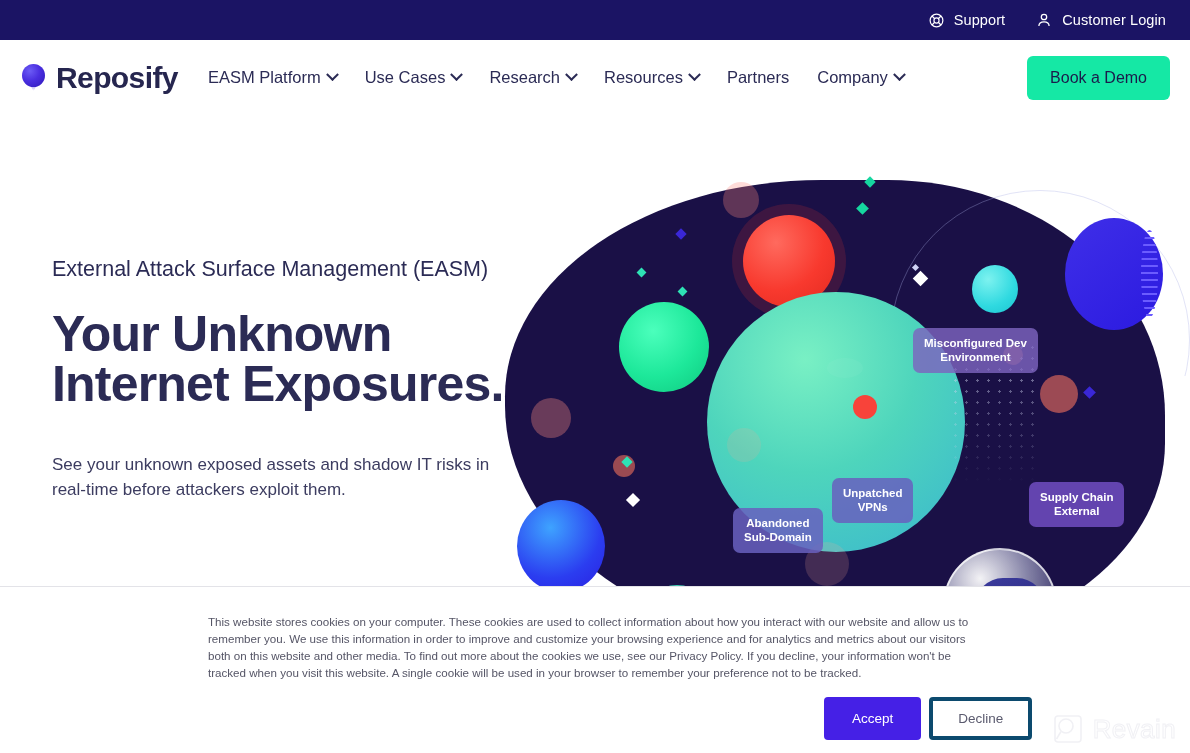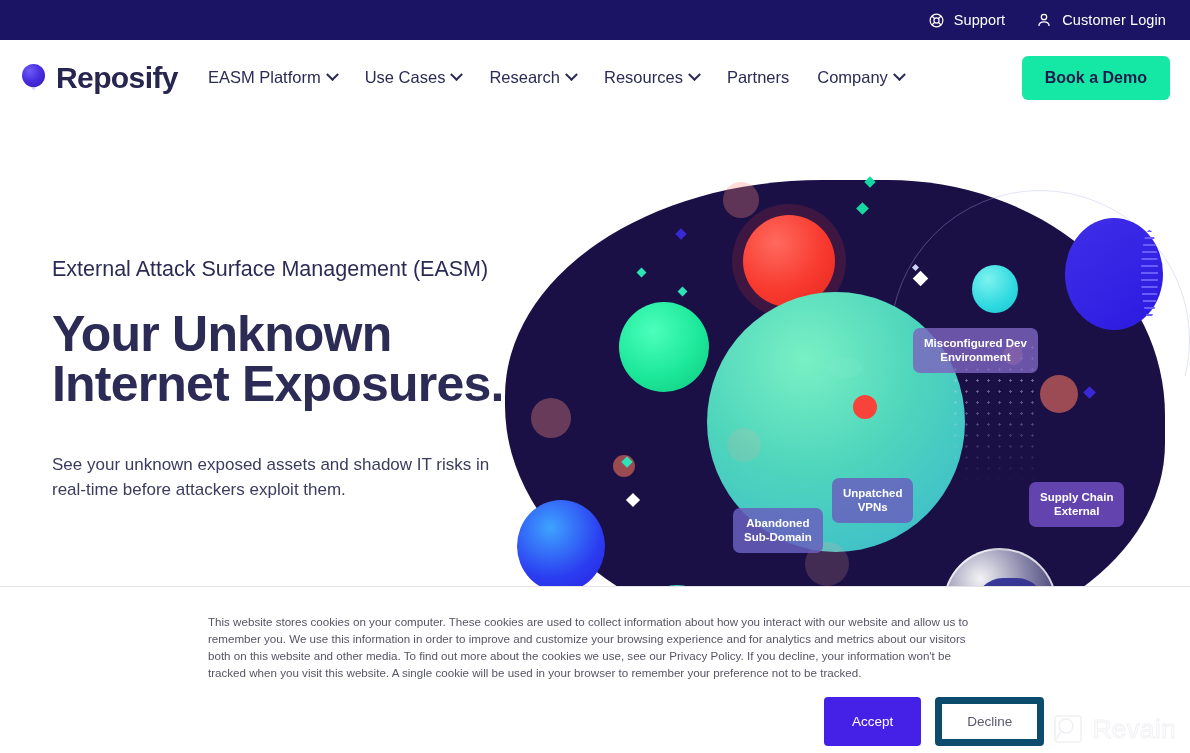--- a/index.html
+++ b/index.html
@@ -45,21 +45,21 @@
   .nav-item {
     display:flex; align-items:center; gap:7px;
     font-size:16.5px; color:#2b2b55; cursor:pointer; white-space:nowrap;
   }
   .caret {
     width:9px; height:9px; border-right:2px solid #2b2b55; border-bottom:2px solid #2b2b55;
     transform:rotate(45deg) translate(-2px,-2px);
   }
   .demo-btn {
     margin-left:auto; background:#15e8a5; color:#1b1b4b;
-    font-size:16px; font-weight:bold; border:none; border-radius:6px;
+    font-size:16px; font-weight:normal; border:none; border-radius:6px;
     padding:13px 23px; cursor:pointer; white-space:nowrap;
   }
 
   
   .hero { position:absolute; top:115px; left:0; width:1190px; height:638px; background:#fff; }
   .hero-copy { position:absolute; left:20px; top:140px; width:470px;margin-left:32px; }
   .eyebrow { font-size:21.5px; color:#2b2b55; line-height:1.32; font-weight:500; }
   .headline {
     margin-top:26px; font-size:50px; font-weight:bold; color:#2b2b55;
     line-height:1.0; letter-spacing:-.8px;
@@ -206,27 +206,27 @@
 
   
   .cookie {
     position:absolute; left:0; bottom:0; width:1190px; height:167px;
     background:#ffffff; border-top:1px solid #e3e3e8; z-index:20;
   }
   .cookie-text {
     position:absolute; left:208px; top:26px; width:770px;
     font-size:11.6px; line-height:1.47; color:#555566; text-align:left;
   }
-  .cookie-btns { position:absolute; left:824px; top:110px; display:flex; gap:14px; }
+  .cookie-btns { position:absolute; left:824px; top:110px; display:flex; gap:8px; }
   .btn-accept {
     background:#4520e6; color:#ffffff; border:none; border-radius:4px;
     font-size:13.5px; padding:10px 28px; cursor:pointer;
   }
   .btn-decline {
-    background:#ffffff; color:#5a5a6e; border:7px solid #0c4a6e; border-radius:4px;
+    background:#ffffff; color:#5a5a6e; border:4px solid #0c4a6e; border-radius:4px;
     font-size:13.5px; padding:10px 25px; cursor:pointer;
   }
 
   
   .watermark {
     position:absolute; right:14px; bottom:8px; z-index:30;
     display:flex; align-items:center; gap:9px; opacity:.5;
   }
   .wm-text {
     font-size:26px; color:transparent; letter-spacing:.4px;

